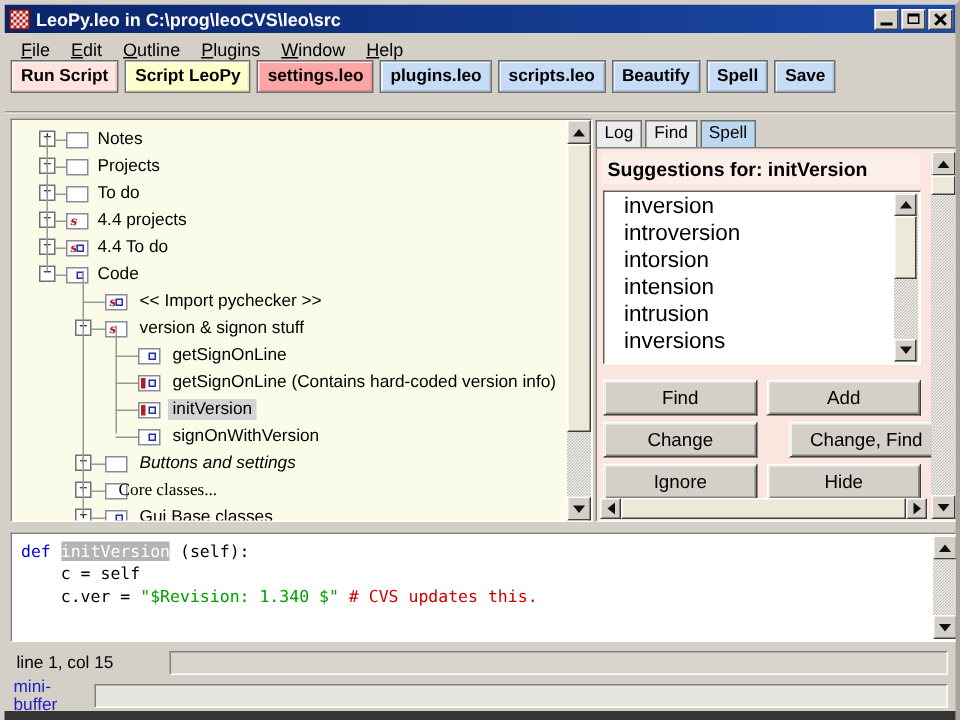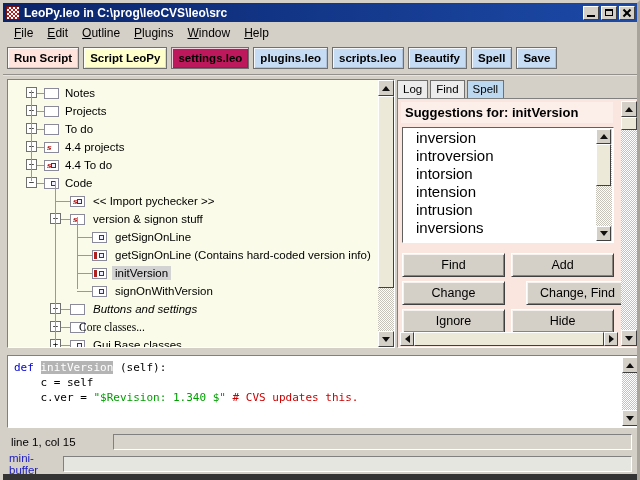--- a/index.html
+++ b/index.html
@@ -26,21 +26,21 @@
   .glyph-close::before,.glyph-close::after{content:"";position:absolute;left:-1px;top:3px;width:10px;height:2px;background:#000;}
   .glyph-close::before{transform:rotate(45deg);}
   .glyph-close::after{transform:rotate(-45deg);}
 
   
   .menubar{position:absolute;left:0;top:19px;right:0;height:21px;display:flex;align-items:center;padding-left:4px;}
   .menu-item{font-size:12px;color:#000;padding:2px 7px;}
   .menu-item u{text-decoration:underline;}
 
   
-  .toolbar{position:absolute;left:0;top:40px;right:0;height:33px;display:flex;align-items:flex-start;padding:4px 0 12px 4px;
+  .toolbar{position:absolute;left:0;top:40px;right:0;height:33px;display:flex;align-items:flex-end;padding:4px 0 12px 4px;
     border-bottom:2px groove #e8e4dc;}
   .tb-btn{height:22px;margin-right:4px;padding:0 6px;font-size:11.5px;font-weight:bold;color:#000;
     border:1px solid #707070;box-shadow:inset 1px 1px 0 rgba(255,255,255,.8), inset -1px -1px 0 rgba(0,0,0,.12);
     display:flex;align-items:center;white-space:nowrap;}
 
   
   .tree-pane{position:absolute;left:4px;top:76px;width:388px;height:269px;background:#fbfbe9;
     border:1px solid;border-color:#808080 #ffffff #ffffff #808080;overflow:hidden;}
   .tree-rows{position:absolute;left:0;top:2px;right:16px;bottom:0;}
   .tree-row{position:absolute;left:0;right:0;height:18px;}
@@ -139,21 +139,21 @@
       <div class="menu-item"><u>E</u>dit</div>
       <div class="menu-item"><u>O</u>utline</div>
       <div class="menu-item"><u>P</u>lugins</div>
       <div class="menu-item"><u>W</u>indow</div>
       <div class="menu-item"><u>H</u>elp</div>
     </div>
 
   <div class="toolbar" id="toolbar">
       <div class="tb-btn" style="background: rgb(255, 227, 221);">Run Script</div>
       <div class="tb-btn" style="background: rgb(255, 255, 204);">Script LeoPy</div>
-      <div class="tb-btn" style="background: #be185d;">settings.leo</div>
+      <div class="tb-btn" style="background: #fca5a5;">settings.leo</div>
       <div class="tb-btn" style="background: rgb(198, 220, 244);">plugins.leo</div>
       <div class="tb-btn" style="background: rgb(198, 220, 244);">scripts.leo</div>
       <div class="tb-btn" style="background: rgb(198, 220, 244);">Beautify</div>
       <div class="tb-btn" style="background: rgb(198, 220, 244);">Spell</div>
       <div class="tb-btn" style="background: rgb(198, 220, 244);">Save</div>
     </div>
 
   <div class="tree-pane" id="treePane">
     <div class="tree-rows" id="treeRows">
         <div class="tree-row" style="top: 2px;">

